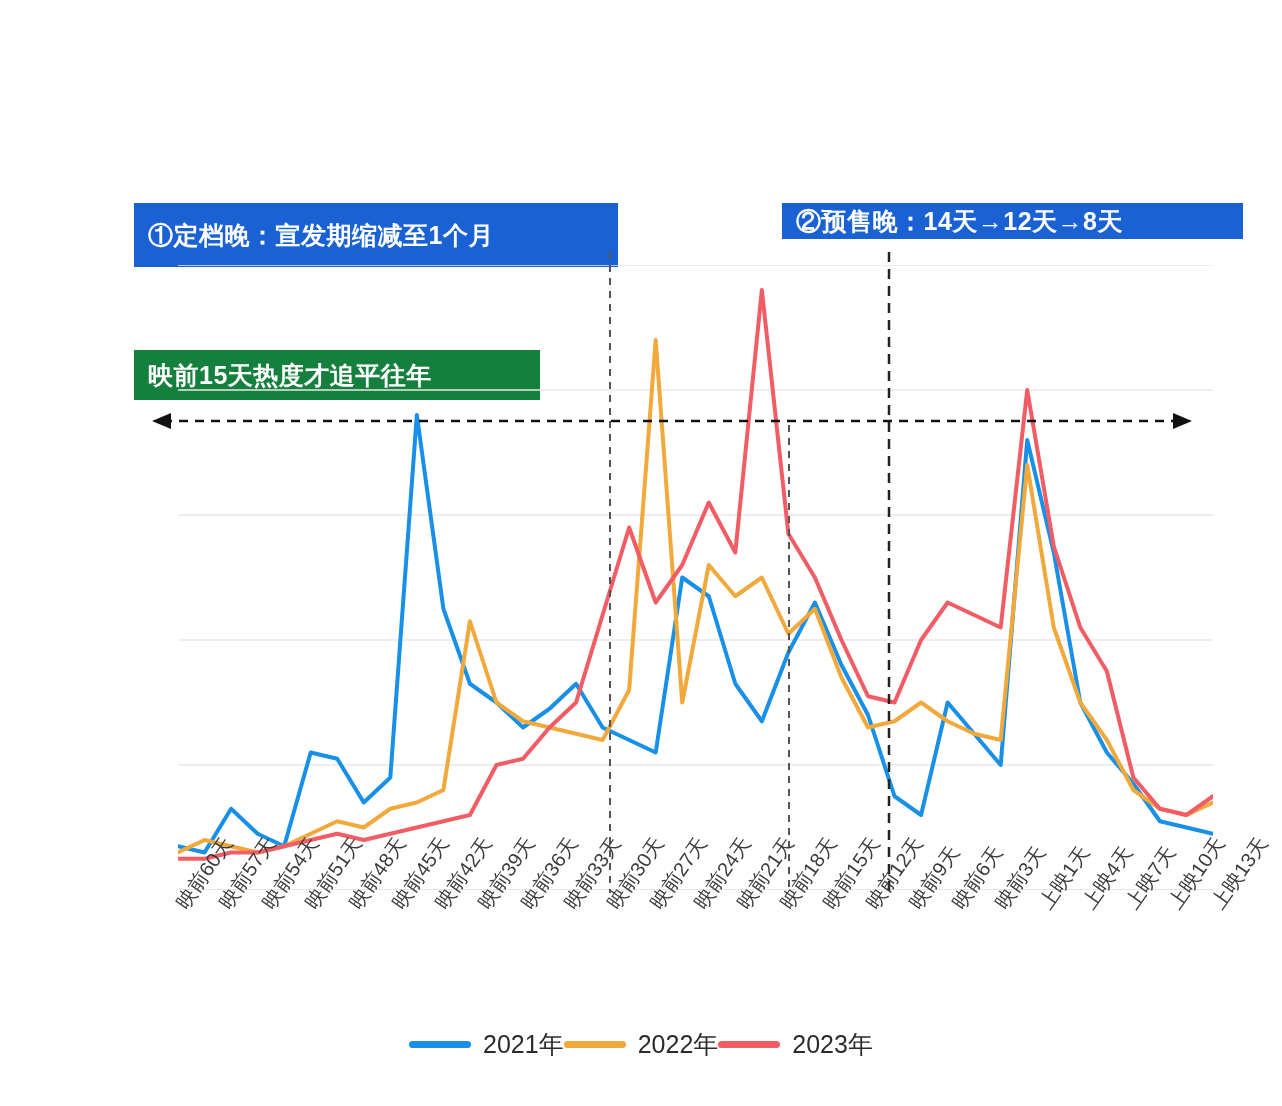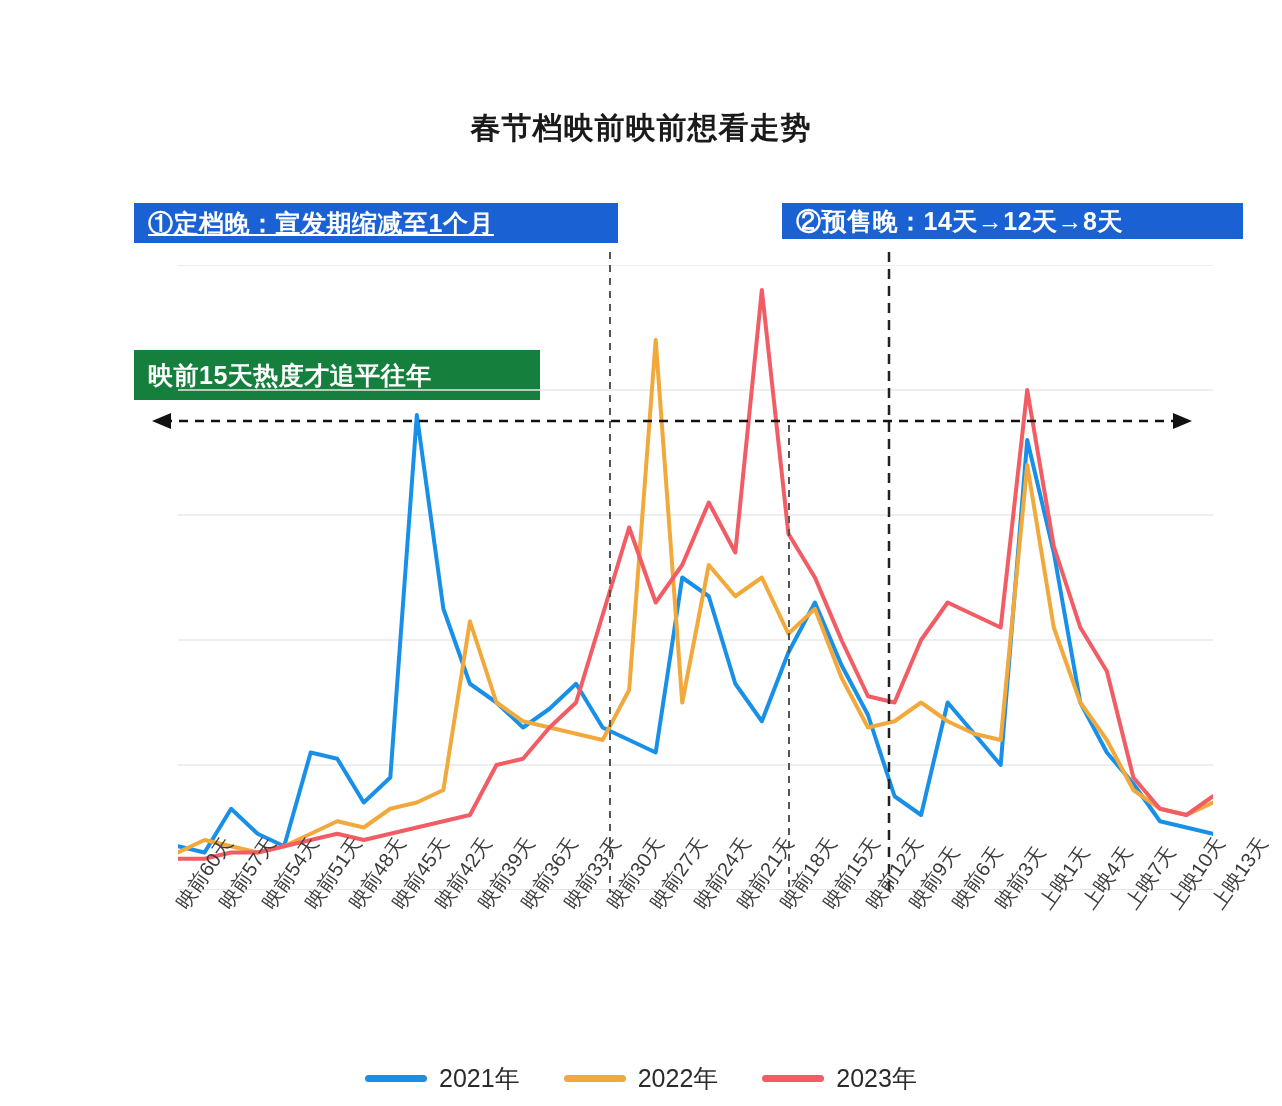--- a/index.html
+++ b/index.html
@@ -40,23 +40,22 @@
     align-items: center;
     padding: 0 14px;
     box-sizing: border-box;
     white-space: nowrap;
     letter-spacing: 0.5px;
   }
   #ann-blue-1 {
     left: 134px;
     top: 203px;
     width: 484px;
-    height: 40px;
+    height: 64px;
     background: #1a62d4;
-    text-decoration: underline;
   }
   #ann-blue-2 {
     left: 782px;
     top: 203px;
     width: 461px;
     height: 36px;
     background: #1a62d4;
   }
   #ann-red {
     left: 134px;
@@ -96,26 +95,25 @@
     font-size: 20px;
     color: #3b3b3b;
     transform-origin: left top;
     transform: rotate(-55deg);
     white-space: nowrap;
     letter-spacing: 0px;
   }
   #legend {
     position: absolute;
     left: 0;
-    top: 1062px;
+    top: 1028px;
     width: 1282px;
     display: flex;
     justify-content: center;
     align-items: center;
-    gap: 44px;
   }
   .legend-item {
     display: flex;
     align-items: center;
     gap: 12px;
   }
   .legend-swatch {
     width: 62px;
     height: 7px;
     border-radius: 4px;
@@ -123,21 +121,20 @@
   .legend-label {
     font-size: 25px;
     color: #2b2b2b;
   }
 </style>
 </head>
 <body>
 
 <div id="canvas">
 
-  <div id="chart-title">春节档映前映前想看走势</div>
 
   <div class="annotation-box" id="ann-blue-1">①定档晚：宣发期缩减至1个月</div>
 
   <div class="annotation-box" id="ann-blue-2">②预售晚：14天→12天→8天</div>
 
   <div class="annotation-box" id="ann-red">映前15天热度才追平往年</div>
 
   <div id="plot">
     <svg id="plot-svg" width="1035" height="625" viewBox="0 0 1035 625" preserveAspectRatio="none">
       <g id="gridlines">

